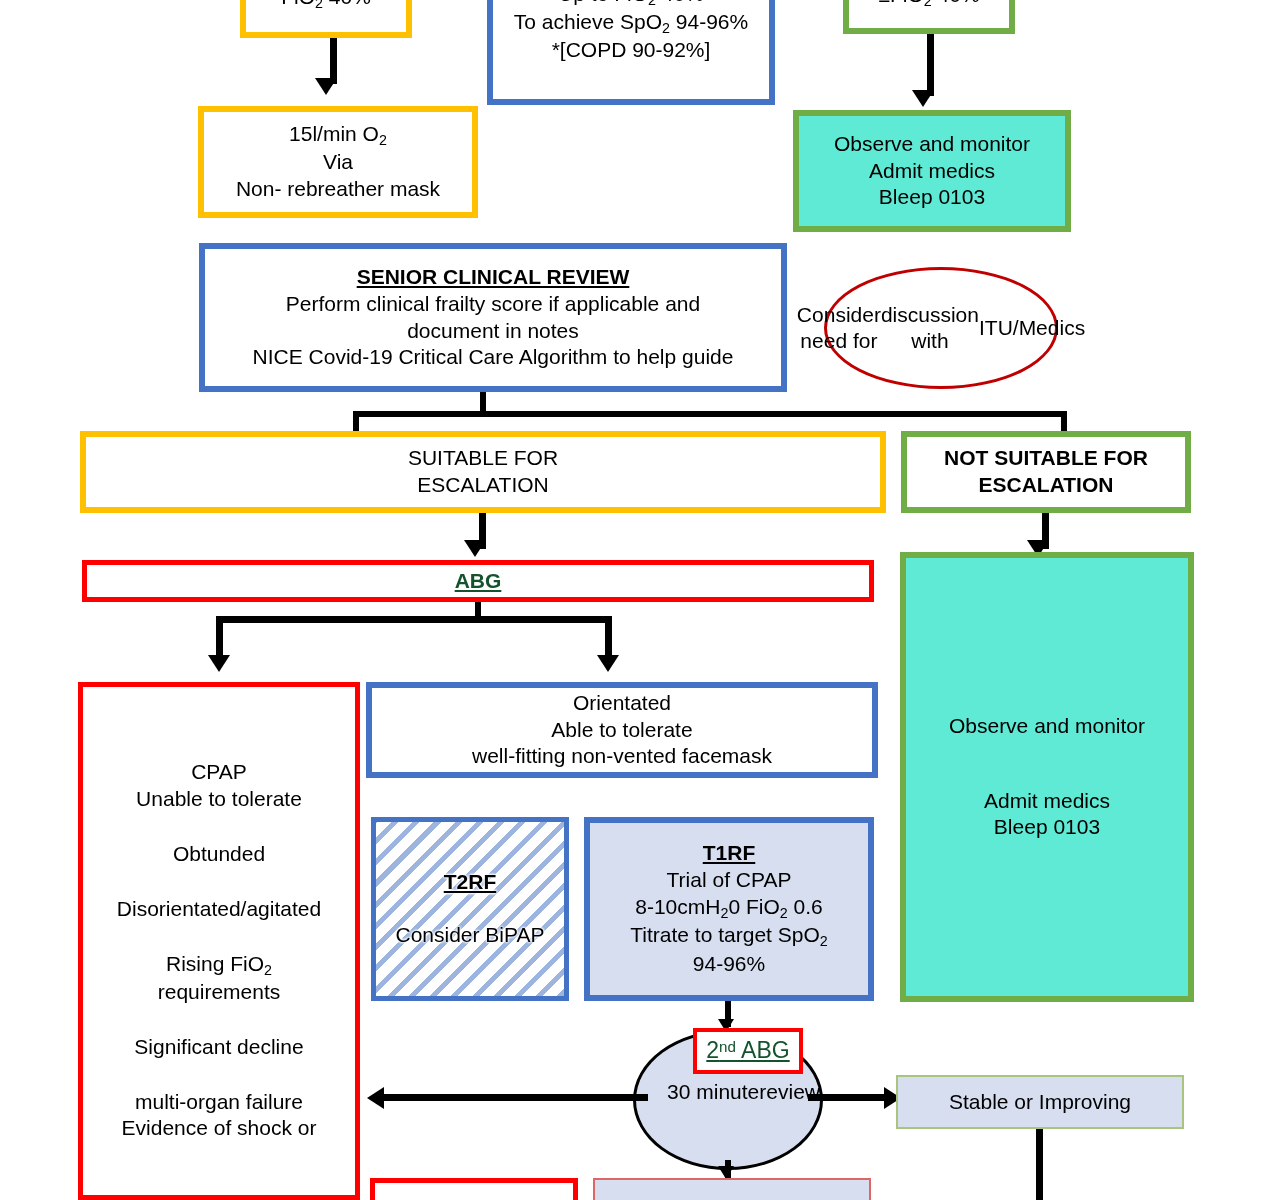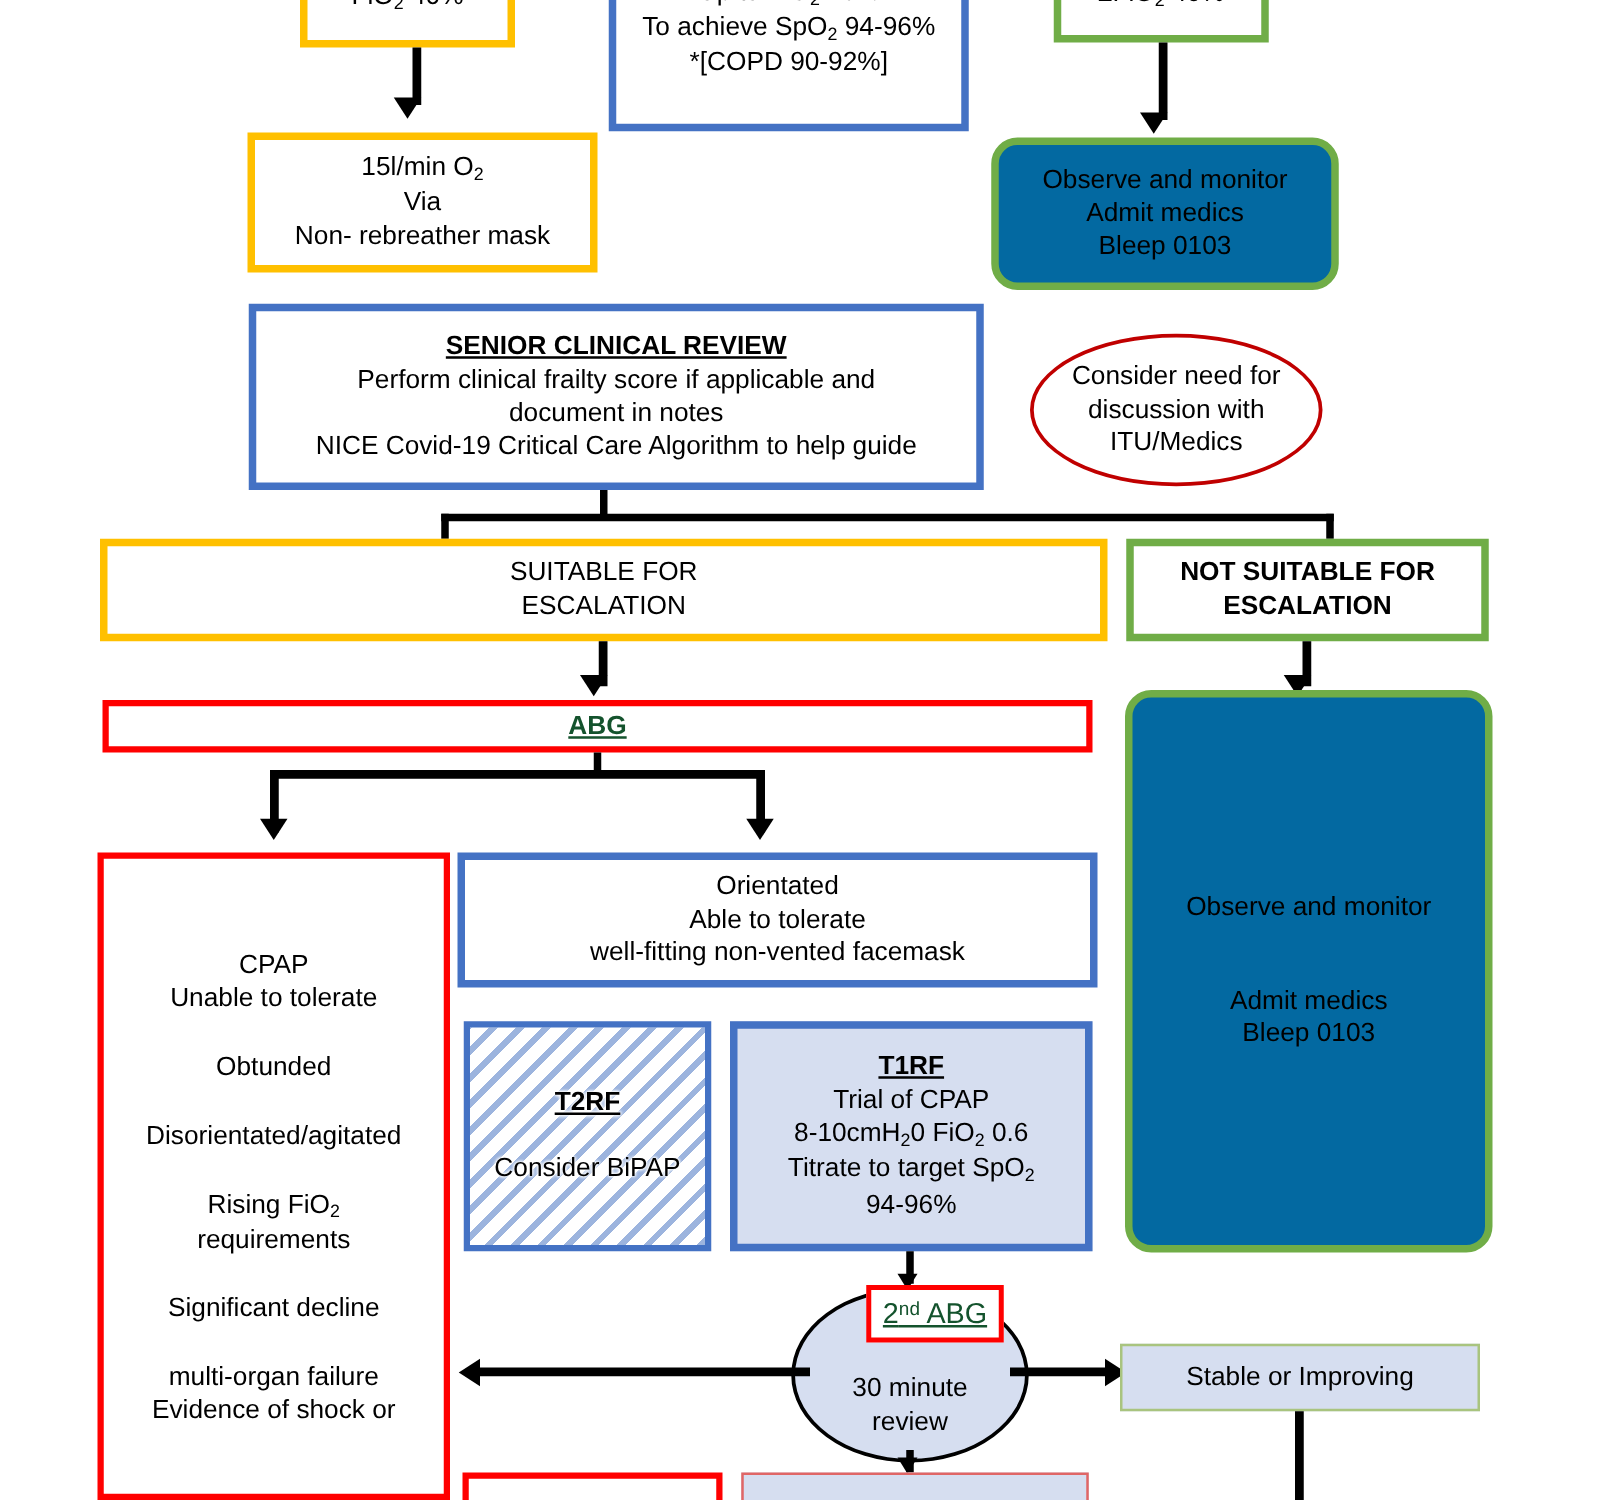--- a/index.html
+++ b/index.html
@@ -32,21 +32,21 @@
     background: #ffffff;
   }
   .node .ln { display: block; width: 100%; }
 
   
   .amber  { border: 6px solid #FFC000; }
   .blue   { border: 6px solid #4472C4; }
   .green  { border: 6px solid #70AD47; }
   .red    { border: 5px solid #FF0000; }
 
-  .green-fill { background: #0369a1; border-radius: 21px; }
+  .green-fill { background: #5eead4; }
   .blue-fill  { background: #D6DEF0; }
 
   .thin-green { border: 2px solid #A9C47F; text-align: center; }
   .thin-red   { border: 2px solid #E06666; }
 
   
   .hatch {
     border: 5px solid #4472C4;
     background-color: #ffffff;
     background-image: repeating-linear-gradient(
@@ -59,21 +59,21 @@
     
     text-shadow: 0 0 3px #fff, 0 0 3px #fff, 0 0 3px #fff, 0 0 2px #fff;
   }
 
   
   .ellipse {
     position: absolute;
     box-sizing: border-box;
     border-radius: 50%;
     display: flex;
-    flex-direction: column;
+    flex-direction: row;
     align-items: center;
     justify-content: center;
     text-align: center;
     font-size: 21px;
     line-height: 1.26;
   }
   .ellipse-red { border: 3px solid #C00000; background: #ffffff; }
   .ellipse-blk { border: 3px solid #000000; background: #D6DEF0; }
 
   
@@ -209,21 +209,21 @@
     <span class="ln" style="height:28px;"></span>
     <span class="ln">Rising FiO<sub>2</sub></span>
     <span class="ln">requirements</span>
     <span class="ln" style="height:28px;"></span>
     <span class="ln">Significant decline</span>
     <span class="ln" style="height:28px;"></span>
     <span class="ln">multi-organ failure</span>
     <span class="ln">Evidence of shock or</span>
   </div>
 
-  <div class="node blue" style="left:366px; top:682px; width:512px; height:108px;">
+  <div class="node blue" style="left:366px; top:682px; width:512px; height:96px;">
     <span class="ln">Orientated</span>
     <span class="ln">Able to tolerate</span>
     <span class="ln">well-fitting non-vented facemask</span>
   </div>
 
   <div class="node hatch" style="left:371px; top:817px; width:198px; height:184px;">
     <span class="ln b u">T2RF</span>
     <span class="ln" style="height:26px;"></span>
     <span class="ln">Consider BiPAP</span>
   </div>

